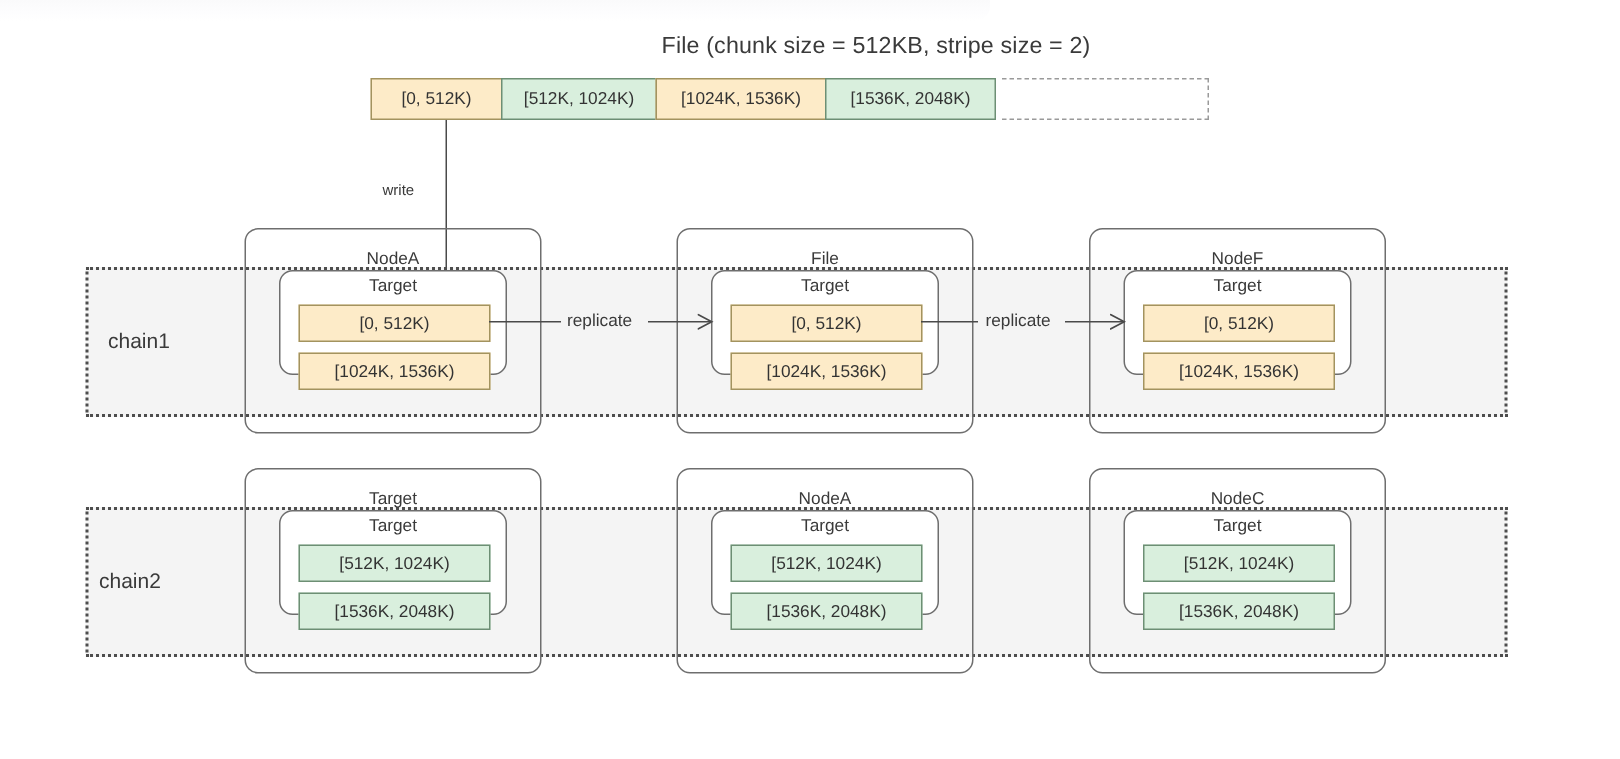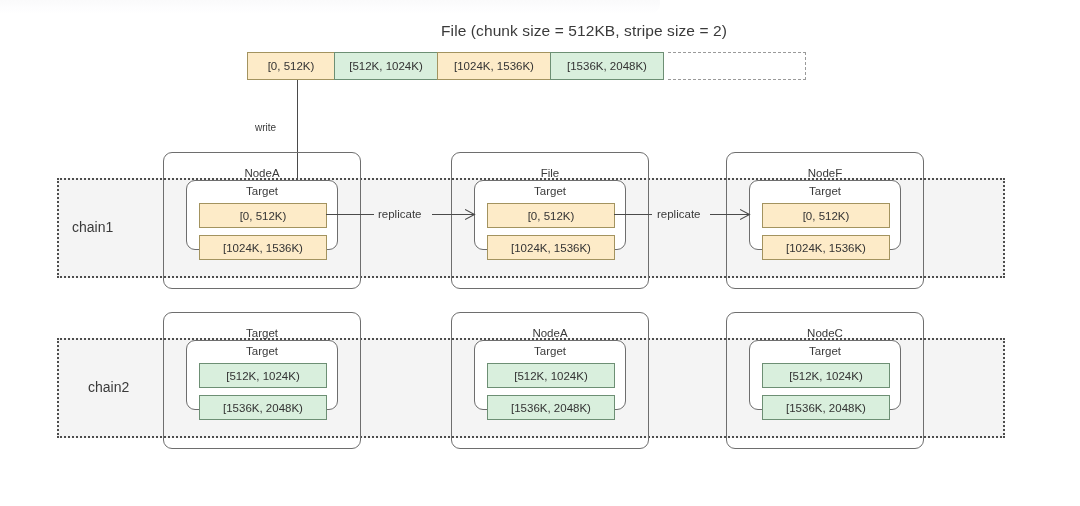--- a/index.html
+++ b/index.html
@@ -118,21 +118,21 @@
   #chain1-band { top: 178px; height: 100px; }
   #chain2-band { top: 338px; height: 100px; }
 
   .chain-label {
     position: absolute;
     font-size: 14px;
     color: #3a3a3a;
     white-space: nowrap;
   }
   #chain1-label { left: 72px; top: 219px; }
-  #chain2-label { left: 88px; top: 379px; }
+  #chain2-label { left: 66px; top: 379px; }
 
   
   .node {
     position: absolute;
     width: 198px;
     height: 137px;
     border: 1px solid #6e6e6e;
     border-radius: 9px;
     box-sizing: border-box;
     background: transparent;

